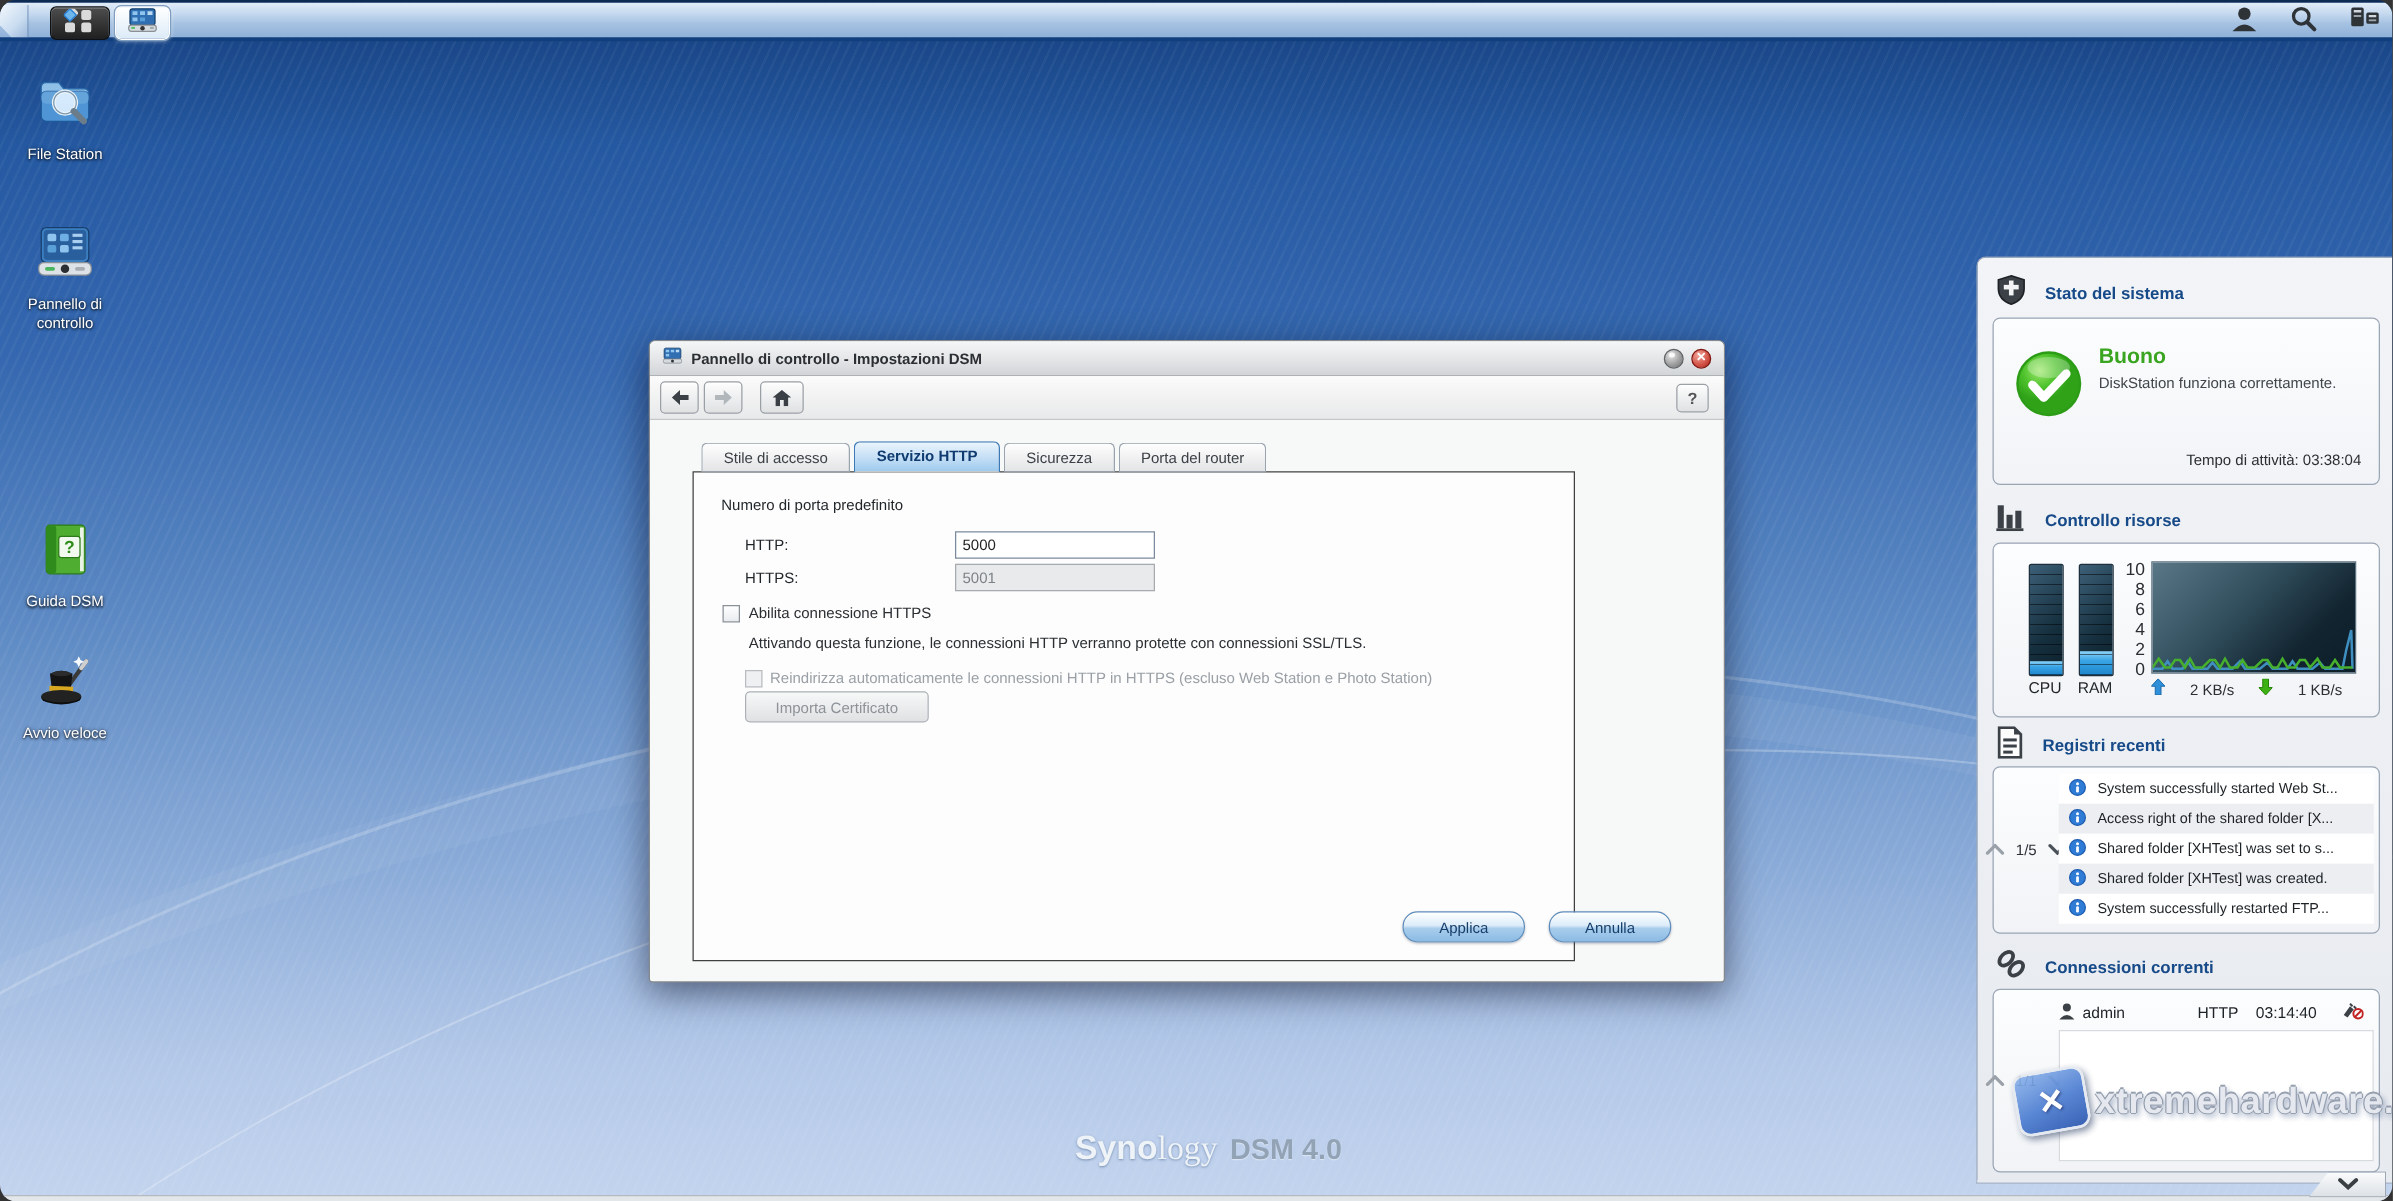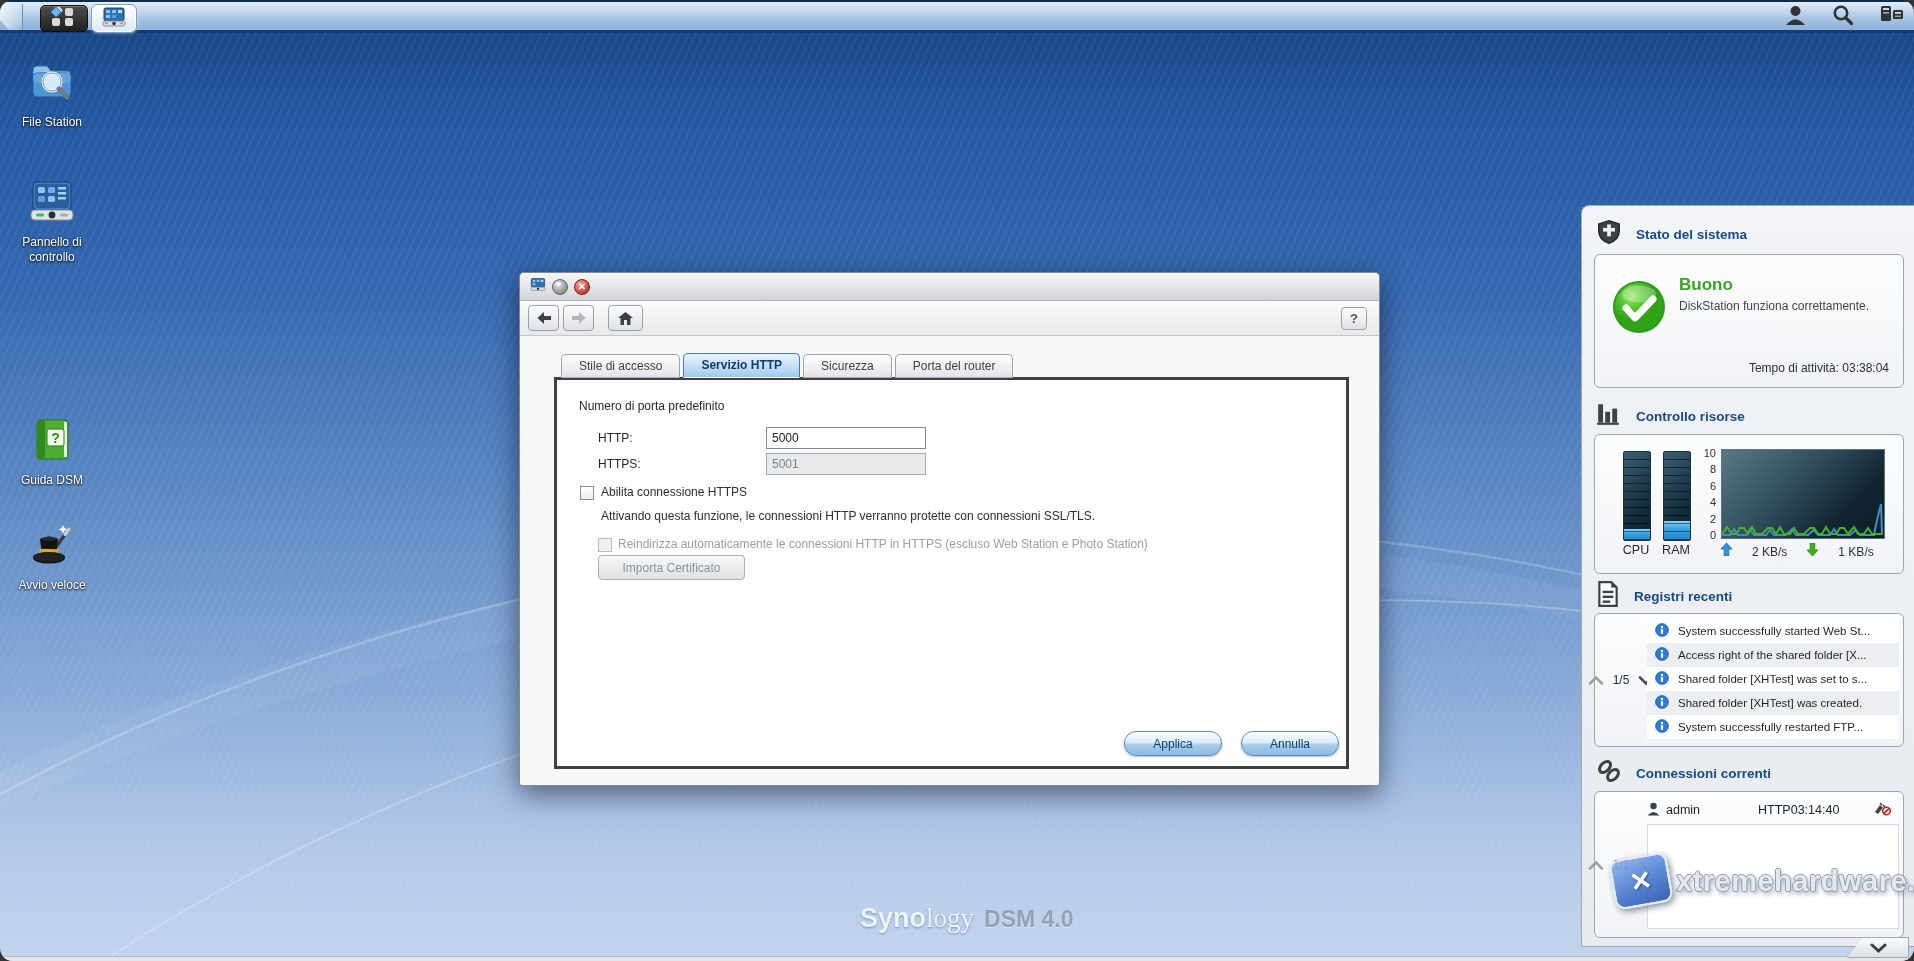--- a/index.html
+++ b/index.html
@@ -42,21 +42,21 @@
   .win-tools{height:35px;background:linear-gradient(180deg,#fbfbfb,#e8e9ea);border-bottom:1px solid #c4c7ca;display:flex;align-items:center;padding:0 8px;box-sizing:border-box;}
   .nav-btn{width:29px;height:24px;border:1px solid #9aa0a6;border-radius:4px;background:linear-gradient(180deg,#fdfdfd,#dfe1e3);display:flex;align-items:center;justify-content:center;margin-right:4px;box-shadow:inset 0 1px 0 #fff;}
   .nav-home{margin-left:10px;width:33px;}
   .nav-help{margin-left:auto;width:24px;height:21px;font-size:13px;font-weight:bold;color:#555;}
   .tabs{position:absolute;left:41px;top:81px;height:24px;display:flex;align-items:flex-end;z-index:3;}
   .tab{height:22px;line-height:22px;padding:0 17px;font-size:12px;color:#3c4146;background:linear-gradient(180deg,#fefefe,#e3e4e6);
     border:1px solid #9aa4ae;border-bottom:1px solid #a3aebf;border-radius:5px 5px 0 0;margin-right:3px;cursor:pointer;}
   .tab.active{height:23px;line-height:23px;font-weight:bold;color:#0f3b70;
     background:linear-gradient(180deg,#eaf4fc 0%,#c3def5 55%,#9ecbee 100%);
     border:1px solid #3d7ab5;border-bottom:1px solid #fdfdfd;}
-  .cbox{position:absolute;left:34px;top:104px;width:795px;height:392px;background:#fdfdfd;border:3px solid #404040;box-sizing:border-box;}
+  .cbox{position:absolute;left:34px;top:104px;width:706px;height:392px;background:#fdfdfd;border:1px solid #404040;box-sizing:border-box;}
   .cbox .sect{position:absolute;left:22px;top:19px;font-size:12px;color:#1f2428;}
   .f-lbl{position:absolute;left:41px;font-size:12px;color:#1f2428;}
   .f-in{position:absolute;left:209px;width:148px;height:18px;border:1px solid #7b8b9d;font-size:12px;padding:1px 5px;font-family:"Liberation Sans",sans-serif;color:#222;background:#fff;}
   .f-in:disabled{background:#e9eaeb;color:#7d8287;border-color:#a7abaf;}
   .chk{position:absolute;width:12px;height:12px;border:1px solid #8a9097;background:linear-gradient(180deg,#fff,#e9ecef);}
   .chk.dis{border-color:#b9bdc1;background:#eff0f1;}
   .note{position:absolute;left:44px;font-size:12px;color:#2b2f33;}
   .dis-lbl{color:#9aa0a6;}
   .btn-cert{position:absolute;left:41px;top:175px;width:145px;height:23px;border:1px solid #aab0b5;border-radius:4px;
     background:linear-gradient(180deg,#f7f8f8,#dfe1e3);color:#8d9297;font-size:12px;display:flex;align-items:center;justify-content:center;}
@@ -71,21 +71,21 @@
   .whead .wt{font-size:13.5px;font-weight:bold;color:#174a88;}
   .wbox{position:absolute;left:12px;width:310px;background:linear-gradient(180deg,#fcfdfe,#f1f3f6);border:1px solid #9aa5b5;border-radius:6px;box-sizing:border-box;}
   .status-name{position:absolute;left:84px;top:20px;font-size:17px;font-weight:bold;color:#3aa520;}
   .status-desc{position:absolute;left:84px;top:44px;width:200px;font-size:12px;color:#41464b;line-height:1.3;}
   .status-up{position:absolute;right:14px;bottom:12px;font-size:12px;color:#2b2f33;}
   .meter{position:absolute;top:16px;width:26px;height:88px;border:1px solid #1d2f3d;border-radius:2px;
     background:linear-gradient(135deg,#3d6078 0%,#16303f 60%,#0c1f2b 100%);overflow:hidden;}
   .meter .seg{position:absolute;inset:0;background:repeating-linear-gradient(180deg,transparent 0 7px,rgba(0,0,0,.5) 7px 8px);}
   .meter .fill{position:absolute;left:0;right:0;bottom:0;background:linear-gradient(180deg,#8ed4f8 0%,#38a4e6 40%,#1e86cc 100%);}
   .m-lbl{position:absolute;top:108px;width:34px;text-align:center;font-size:12.5px;color:#1f2428;}
-  .ticks{position:absolute;left:99px;top:12px;height:94px;width:22px;display:flex;flex-direction:column;justify-content:space-between;align-items:flex-end;font-size:11px;color:#2b2f33;}
+  .ticks{position:absolute;left:99px;top:12px;height:94px;width:22px;display:flex;flex-direction:column;justify-content:space-between;align-items:flex-end;font-size:14px;color:#2b2f33;}
   .plot{position:absolute;left:126px;top:14px;width:164px;height:90px;border:1px solid #5c7280;box-sizing:border-box;
     background:linear-gradient(135deg,#5a7787 0%,#33505f 40%,#11242f 75%,#0d1f29 100%);}
   .rates{position:absolute;left:126px;top:108px;display:flex;align-items:flex-end;gap:20px;font-size:12px;color:#2b2f33;}
   .pager{position:absolute;left:0;top:0;bottom:0;width:52px;display:flex;flex-direction:row;align-items:center;justify-content:center;gap:9px;}
   .pager .pg{font-size:12px;color:#2b2f33;}
   .logrow{position:absolute;left:52px;right:4px;height:24px;display:flex;align-items:center;gap:9px;padding-left:8px;box-sizing:border-box;font-size:11.5px;color:#1d2226;white-space:nowrap;overflow:hidden;}
   .logrow.alt{background:#fff;}
   .logrow.sh{background:#eceef2;}
   .connrow{position:absolute;left:52px;right:4px;top:6px;height:24px;display:flex;align-items:center;font-size:12.5px;color:#1d2226;}
   .connlist{position:absolute;left:52px;right:4px;top:32px;bottom:8px;background:#fff;border:1px solid #d7dbe0;}
@@ -238,20 +238,21 @@
         <svg width="16" height="15" viewBox="0 0 24 20">
           <rect x="2" y="1" width="20" height="13" rx="2" fill="#2f6fb2" stroke="#14406f"></rect>
           <rect x="4" y="3" width="4" height="3" fill="#8ec4ee"></rect>
             <rect x="10" y="3" width="4" height="3" fill="#8ec4ee"></rect>
           <rect x="16" y="3" width="4" height="3" fill="#bcd9f2"></rect>
             <rect x="4" y="8" width="4" height="3" fill="#8ec4ee"></rect>
           <rect x="1" y="14" width="22" height="5" rx="2" fill="#d6dbe0" stroke="#8a9096"></rect>
           <circle cx="12" cy="16.5" r="1.8" fill="#333"></circle>
         </svg>
       </span>
+      <span class="t">Pannello di controllo - Impostazioni DSM</span>
       <span class="wc wc-min"></span>
       <span class="wc wc-close">✕</span>
     </div>
     <div class="win-tools">
       <span class="nav-btn">
         <svg width="14" height="12" viewBox="0 0 14 12">
             <path d="M7,0 L0.5,6 L7,12 L7,8 L14,8 L14,4 L7,4 z" fill="#3a4046"></path>
           </svg>
       </span>
       <span class="nav-btn">
@@ -457,21 +458,21 @@
               <path d="M2,1.5 L8,7.5 L14,1.5" fill="none" stroke="#9aa1a9" stroke-width="2.6" stroke-linecap="round"></path>
             </svg></span>
       </div>
       <div class="connrow">
         <span style="margin-right:6px"><svg width="13" height="14" viewBox="0 0 13 14">
               <circle cx="6.5" cy="4" r="3.2" fill="#3c4147"></circle>
               <path d="M0.5,13.5 q6,-7 12,0 z" fill="#3c4147"></path>
             </svg></span>
         <span>admin</span>
         <span style="margin-left:58px">HTTP</span>
-        <span style="margin-left:0">03:14:40</span>
+        <span style="margin-left:14px">03:14:40</span>
         <span style="margin-left:auto;margin-right:8px">
           <svg width="18" height="15" viewBox="0 0 18 15">
             <path d="M2,11 L7,4 L10,6.5 L5,13 z" fill="#3c4147"></path>
             <line x1="7" y1="2" x2="9" y2="4" stroke="#3c4147" stroke-width="1.6"></line>
             <line x1="10" y1="4" x2="12" y2="6" stroke="#3c4147" stroke-width="1.6"></line>
             <circle cx="13.5" cy="10" r="3.8" fill="none" stroke="#c32222" stroke-width="1.6"></circle>
             <line x1="10.9" y1="12.6" x2="16.1" y2="7.4" stroke="#c32222" stroke-width="1.6"></line>
           </svg>
         </span>
       </div>

